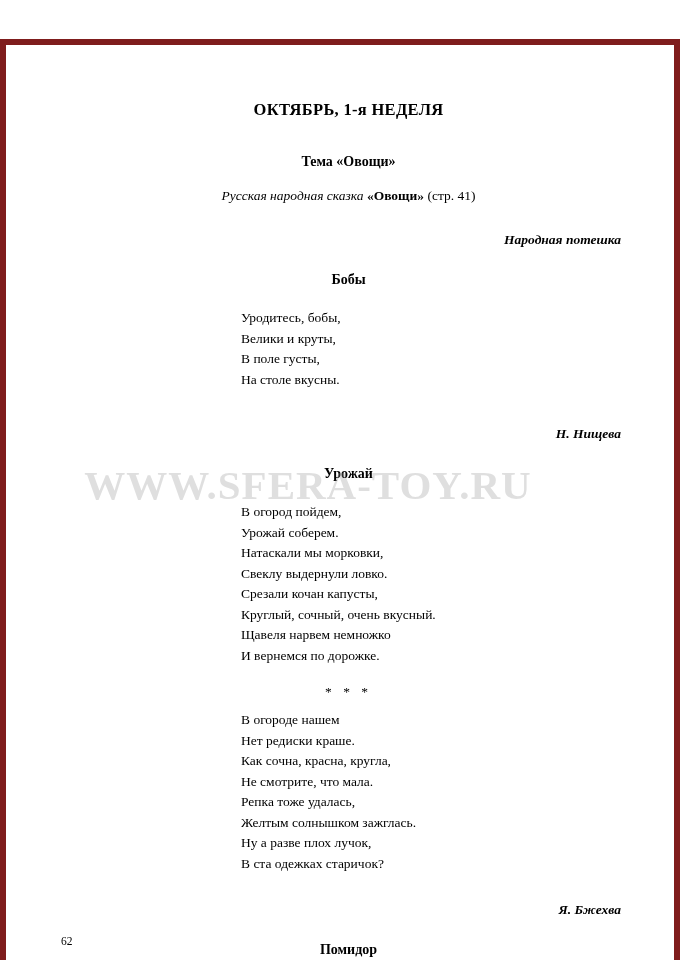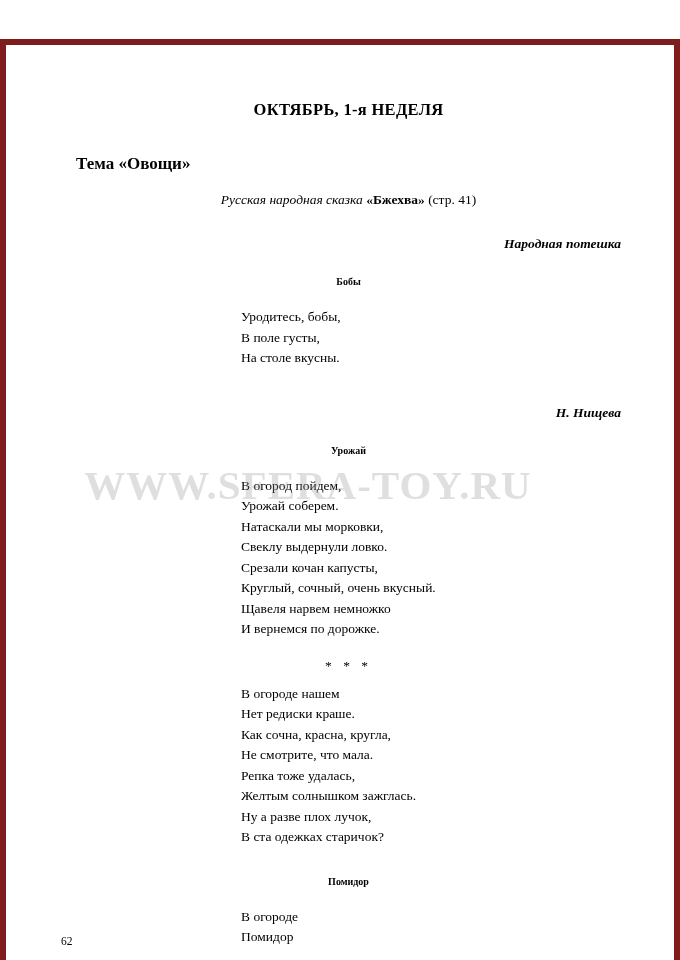--- a/index.html
+++ b/index.html
@@ -33,23 +33,23 @@
     width: 545px;
   }
   .page-heading {
     text-align: center;
     font-weight: bold;
     font-size: 16.5px;
     letter-spacing: 0.3px;
     margin: 0 0 34px 0;
   }
   .theme-title {
-    text-align: left;
+    text-align: center;
     font-weight: bold;
-    font-size: 17px;
+    font-size: 14px;
     margin: 0 0 18px 0;
   }
   .tale-line {
     text-align: center;
     font-size: 13.5px;
     margin: 0 0 28px 0;
   }
   .tale-line .ital {
     font-style: italic;
   }
@@ -59,21 +59,21 @@
   .author {
     font-style: italic;
     font-weight: bold;
     font-size: 13.5px;
     margin: 0 0 24px 0;
     text-align: right;
   }
   .poem-title {
     text-align: center;
     font-weight: bold;
-    font-size: 10px;
+    font-size: 14px;
     margin: 0 0 20px 0;
   }
   .stanza {
     margin: 0 0 18px 0;
     padding-left: 165px;
   }
   .stanza .line {
     font-size: 13.5px;
     line-height: 20.5px;
     white-space: pre;
@@ -113,26 +113,27 @@
 <body>
 
 <div class="page">
 
   <div class="content">
 
     <div class="page-heading">ОКТЯБРЬ, 1-я НЕДЕЛЯ</div>
 
     <div class="theme-title">Тема «Овощи»</div>
 
-    <div class="tale-line"><span class="ital">Русская народная сказка </span><span class="bold">«Бжехва»</span><span> (стр. 41)</span></div>
+    <div class="tale-line"><span class="ital">Русская народная сказка </span><span class="bold">«Овощи»</span><span> (стр. 41)</span></div>
 
     <div class="author">Народная потешка</div>
     <div class="poem-title">Бобы</div>
     <div class="stanza">
       <div class="line">Уродитесь, бобы,</div>
+      <div class="line">Велики и круты,</div>
       <div class="line">В поле густы,</div>
       <div class="line">На столе вкусны.</div>
     </div>
 
     <div class="spacer-md"></div>
 
     <div class="author">Н. Нищева</div>
     <div class="poem-title">Урожай</div>
     <div class="stanza">
       <div class="line">В огород пойдем,</div>
@@ -153,20 +154,21 @@
       <div class="line">Как сочна, красна, кругла,</div>
       <div class="line">Не смотрите, что мала.</div>
       <div class="line">Репка тоже удалась,</div>
       <div class="line">Желтым солнышком зажглась.</div>
       <div class="line">Ну а разве плох лучок,</div>
       <div class="line">В ста одежках старичок?</div>
     </div>
 
     <div class="spacer-sm"></div>
 
+    <div class="author">Я. Бжехва</div>
     <div class="poem-title">Помидор</div>
     <div class="stanza">
       <div class="line">В огороде</div>
       <div class="line">Помидор</div>
 
     </div>
 
   </div>
 
   <div class="watermark">WWW.SFERA-TOY.RU</div>

